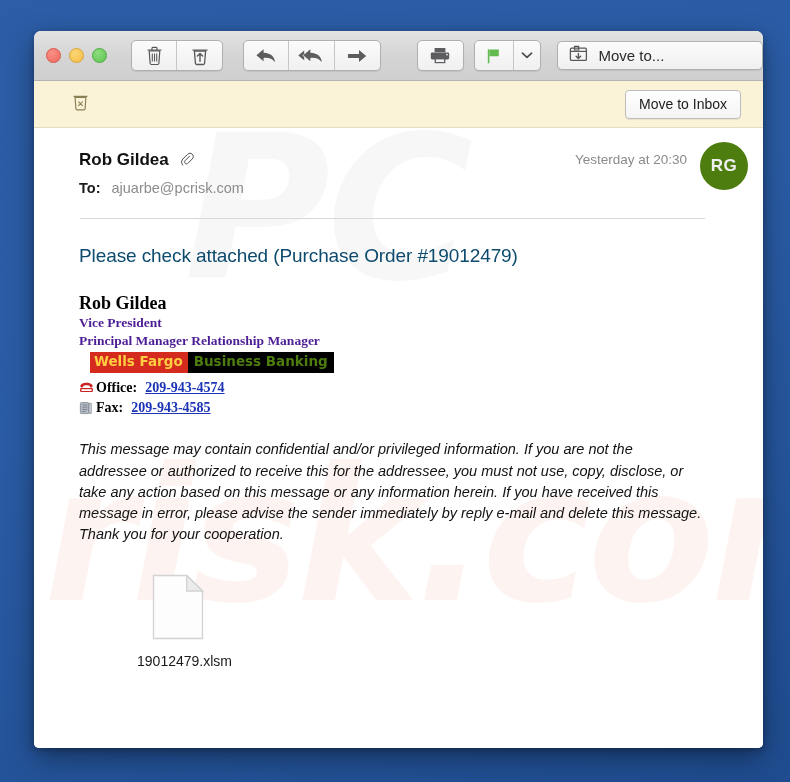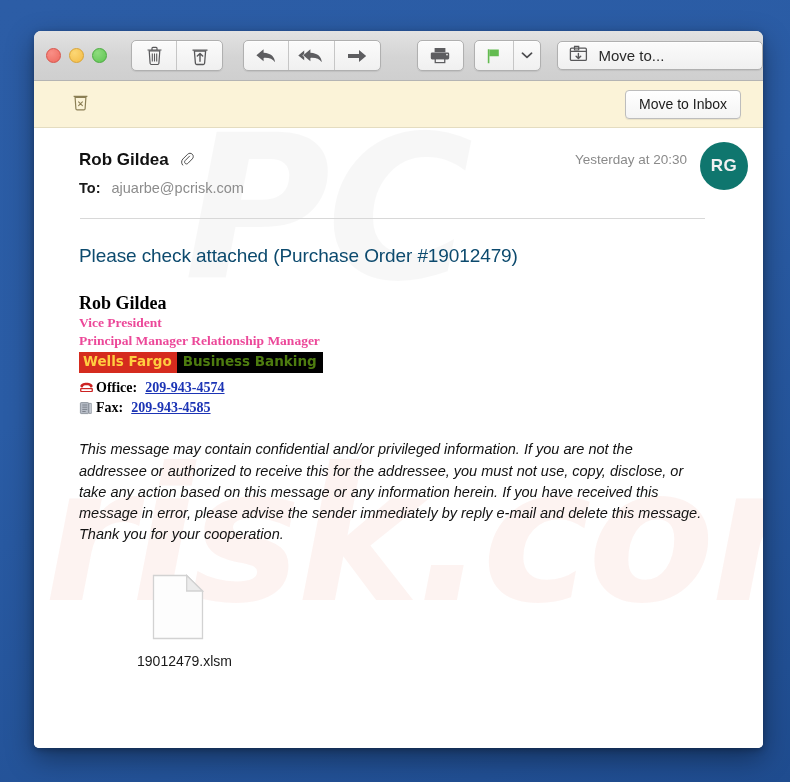--- a/index.html
+++ b/index.html
@@ -213,21 +213,21 @@
     font-size: 13.5px;
     color: #8a8a8a;
     white-space: nowrap;
   }
   .avatar {
     position: absolute;
     right: 15px;
     top: 14px;
     width: 48px; height: 48px;
     border-radius: 50%;
-    background: #0f766e;
+    background: #4d7c0f;
     color: #f1f1f1;
     font-size: 17px;
     font-weight: bold;
     display: flex;
     align-items: center;
     justify-content: center;
     letter-spacing: 0.5px;
   }
 
   .divider {
@@ -252,31 +252,32 @@
   }
   .sig-name {
     font-size: 18px;
     font-weight: bold;
     color: #000;
     line-height: 1.18;
   }
   .sig-line {
     font-size: 13.5px;
     font-weight: bold;
-    color: #ec4899;
+    color: #4c1d95;
     line-height: 1.33;
   }
   .brandrow {
     margin-top: 2px;
     display: inline-flex;
     align-items: flex-start;
     font-family: "DejaVu Sans", sans-serif;
     font-weight: bold;
     font-size: 13.5px;
     line-height: 1;
+    margin-left: 11px;
   }
   .brand-wf {
     background: #d52b1e;
     color: #ffcd41;
     padding: 3px 5px 4px 4px;
   }
   .brand-bb {
     background: #000000;
     color: #4d7c0f;
     padding: 3px 6px 4px 6px;

